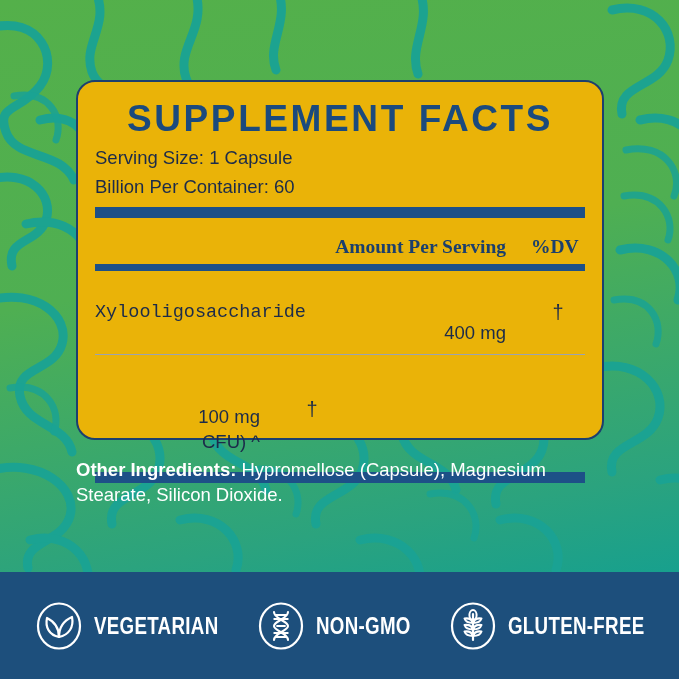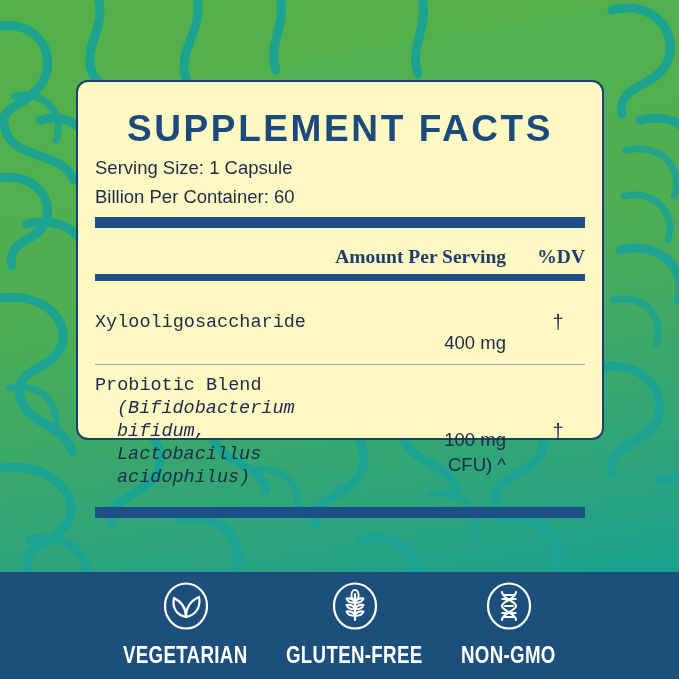--- a/index.html
+++ b/index.html
@@ -17,41 +17,41 @@
     background:linear-gradient(170deg,#54b04a 0%,#4faf52 45%,#2ba37e 85%,#17a08e 100%);
   }
   .bg-squiggles{position:absolute;left:0;top:0;width:679px;height:575px;}
 
   
   .badge-bar{
     position:absolute;left:0;top:572px;width:679px;height:107px;
     background:#1d4f7c;
     display:flex;align-items:center;justify-content:center;gap:38px;
   }
-  .badge{display:flex;align-items:center;gap:11px;flex-direction:column;}
+  .badge{display:flex;align-items:center;gap:11px;}
   .badge-icon{width:48px;height:48px;flex:none;}
   .badge-label{
     color:#ffffff;
     font-size:24px;
     font-weight:bold;
     letter-spacing:.4px;
     transform:scaleX(.78);
     transform-origin:left center;
     white-space:nowrap;
   }
   .badge-label-wrap{width:auto;}
 
   
   .card{
     position:absolute;left:76px;top:80px;width:528px;height:360px;
-    background:#fef9c3;
+    background:#eab308;
     border:2px solid #1d3f6e;
-    border-radius:12px;
+    border-radius:19px;
     box-sizing:border-box;
-    padding:12px 17px;
+    padding:2px 17px;
   }
   .title{
     color:#1b4a7d;
     font-size:37px;
     font-weight:bold;
     letter-spacing:2.6px;
     text-align:center;
     margin-top:14px;
     white-space:nowrap;
   }
@@ -71,21 +71,21 @@
   .hdr-row{
     display:flex;align-items:flex-end;
     margin-top:18px;margin-bottom:6px;font-family:Liberation Serif, serif;
   }
   .hdr-amount{
     flex:1;text-align:right;
     color:#1b3f6d;font-size:19.5px;font-weight:bold;
     padding-right:25px;
   }
   .hdr-dv{
-    width:54px;text-align:right;
+    width:54px;text-align:left;
     color:#1b3f6d;font-size:19.5px;font-weight:bold;
   }
 
   .row{display:flex;align-items:center;padding:9px 0 9px 0;}
   .row-name{
     flex:1;color:#1c2b4a;font-size:18.5px;line-height:23px;font-family:Liberation Mono, monospace;
   }
   .row-name .indent{display:block;padding-left:22px;}
   .row-name i{font-style:italic;}
   .row-amt{
@@ -182,74 +182,72 @@
 
     <div class="row">
       <div class="row-name">Xylooligosaccharide</div>
       <div class="row-amt">400 mg</div>
       <div class="row-dv">†</div>
     </div>
 
     <div class="rule"></div>
 
     <div class="row">
-      <div class="row-name">
-        <span>Probiotic Blend</span>
-        <i class="indent">(Bifidobacterium bifidum,</i>
-        <i class="indent">Lactobacillus acidophilus)</i>
-      </div>
       <div class="row-amt">
         <div>100 mg</div>
         <div>CFU) ^</div>
       </div>
       <div class="row-dv">†</div>
     </div>
 
     <div class="bar-thick"></div>
 
   </div>
 
+  <div class="other-ing">
+    <b>Other Ingredients:</b><span> Hypromellose (Capsule), Magnesium Stearate, Silicon Dioxide.</span>
+  </div>
 
   <div class="badge-bar">
 
     <div class="badge">
       <svg class="badge-icon" viewBox="0 0 48 48">
         <ellipse cx="24" cy="24" rx="21" ry="22.5" fill="none" stroke="#fff" stroke-width="2.2"></ellipse>
         <path d="M24 35 C24 27 20 20 12 16 C10 25 14 33 24 35 Z" fill="none" stroke="#fff" stroke-width="2.2" stroke-linejoin="round"></path>
         <path d="M24 35 C24 26 28 19 37 15 C39 25 34 33 24 35 Z" fill="none" stroke="#fff" stroke-width="2.2" stroke-linejoin="round"></path>
         <path d="M24 35 L24 29" fill="none" stroke="#fff" stroke-width="2.2" stroke-linecap="round"></path>
       </svg>
       <div class="badge-label-wrap" style="width: 125px; height: 28px;">
         <div class="badge-label">VEGETARIAN</div>
+      </div>
+    </div>
+
+    <div class="badge">
+      <svg class="badge-icon" viewBox="0 0 48 48">
+        <ellipse cx="24" cy="24" rx="21" ry="22.5" fill="none" stroke="#fff" stroke-width="2.2"></ellipse>
+        <path d="M17 10 C17 17 31 19 31 24 C31 29 17 31 17 38" fill="none" stroke="#fff" stroke-width="2.1" stroke-linecap="round"></path>
+        <path d="M31 10 C31 17 17 19 17 24 C17 29 31 31 31 38" fill="none" stroke="#fff" stroke-width="2.1" stroke-linecap="round"></path>
+        <path d="M18.6 13 L29.4 13 M17.2 17 L30.8 17 M17.2 31 L30.8 31 M18.6 35 L29.4 35 M20 24 L28 24" fill="none" stroke="#fff" stroke-width="1.8" stroke-linecap="round"></path>
+      </svg>
+      <div class="badge-label-wrap" style="width: 95px; height: 28px;">
+        <div class="badge-label">NON-GMO</div>
       </div>
     </div>
 
     <div class="badge">
       <svg class="badge-icon" viewBox="0 0 48 48">
         <ellipse cx="24" cy="24" rx="21" ry="22.5" fill="none" stroke="#fff" stroke-width="2.2"></ellipse>
         <path d="M24 38 L24 12" fill="none" stroke="#fff" stroke-width="2.2" stroke-linecap="round"></path>
         <ellipse cx="24" cy="13" rx="3.6" ry="5" fill="none" stroke="#fff" stroke-width="2"></ellipse>
         <path d="M24 21 C20 21 16.5 19.5 15.5 16.5 C19.5 16 23 17.5 24 21 Z" fill="none" stroke="#fff" stroke-width="2" stroke-linejoin="round"></path>
         <path d="M24 21 C28 21 31.5 19.5 32.5 16.5 C28.5 16 25 17.5 24 21 Z" fill="none" stroke="#fff" stroke-width="2" stroke-linejoin="round"></path>
         <path d="M24 27.5 C20 27.5 16.5 26 15.5 23 C19.5 22.5 23 24 24 27.5 Z" fill="none" stroke="#fff" stroke-width="2" stroke-linejoin="round"></path>
         <path d="M24 27.5 C28 27.5 31.5 26 32.5 23 C28.5 22.5 25 24 24 27.5 Z" fill="none" stroke="#fff" stroke-width="2" stroke-linejoin="round"></path>
         <path d="M24 34 C20 34 16.5 32.5 15.5 29.5 C19.5 29 23 30.5 24 34 Z" fill="none" stroke="#fff" stroke-width="2" stroke-linejoin="round"></path>
         <path d="M24 34 C28 34 31.5 32.5 32.5 29.5 C28.5 29 25 30.5 24 34 Z" fill="none" stroke="#fff" stroke-width="2" stroke-linejoin="round"></path>
       </svg>
       <div class="badge-label-wrap" style="width: 137px; height: 28px;">
         <div class="badge-label">GLUTEN-FREE</div>
       </div>
     </div>
 
-    <div class="badge">
-      <svg class="badge-icon" viewBox="0 0 48 48">
-        <ellipse cx="24" cy="24" rx="21" ry="22.5" fill="none" stroke="#fff" stroke-width="2.2"></ellipse>
-        <path d="M17 10 C17 17 31 19 31 24 C31 29 17 31 17 38" fill="none" stroke="#fff" stroke-width="2.1" stroke-linecap="round"></path>
-        <path d="M31 10 C31 17 17 19 17 24 C17 29 31 31 31 38" fill="none" stroke="#fff" stroke-width="2.1" stroke-linecap="round"></path>
-        <path d="M18.6 13 L29.4 13 M17.2 17 L30.8 17 M17.2 31 L30.8 31 M18.6 35 L29.4 35 M20 24 L28 24" fill="none" stroke="#fff" stroke-width="1.8" stroke-linecap="round"></path>
-      </svg>
-      <div class="badge-label-wrap" style="width: 95px; height: 28px;">
-        <div class="badge-label">NON-GMO</div>
-      </div>
-    </div>
-
   </div>
 </div>
 
 </body></html>

